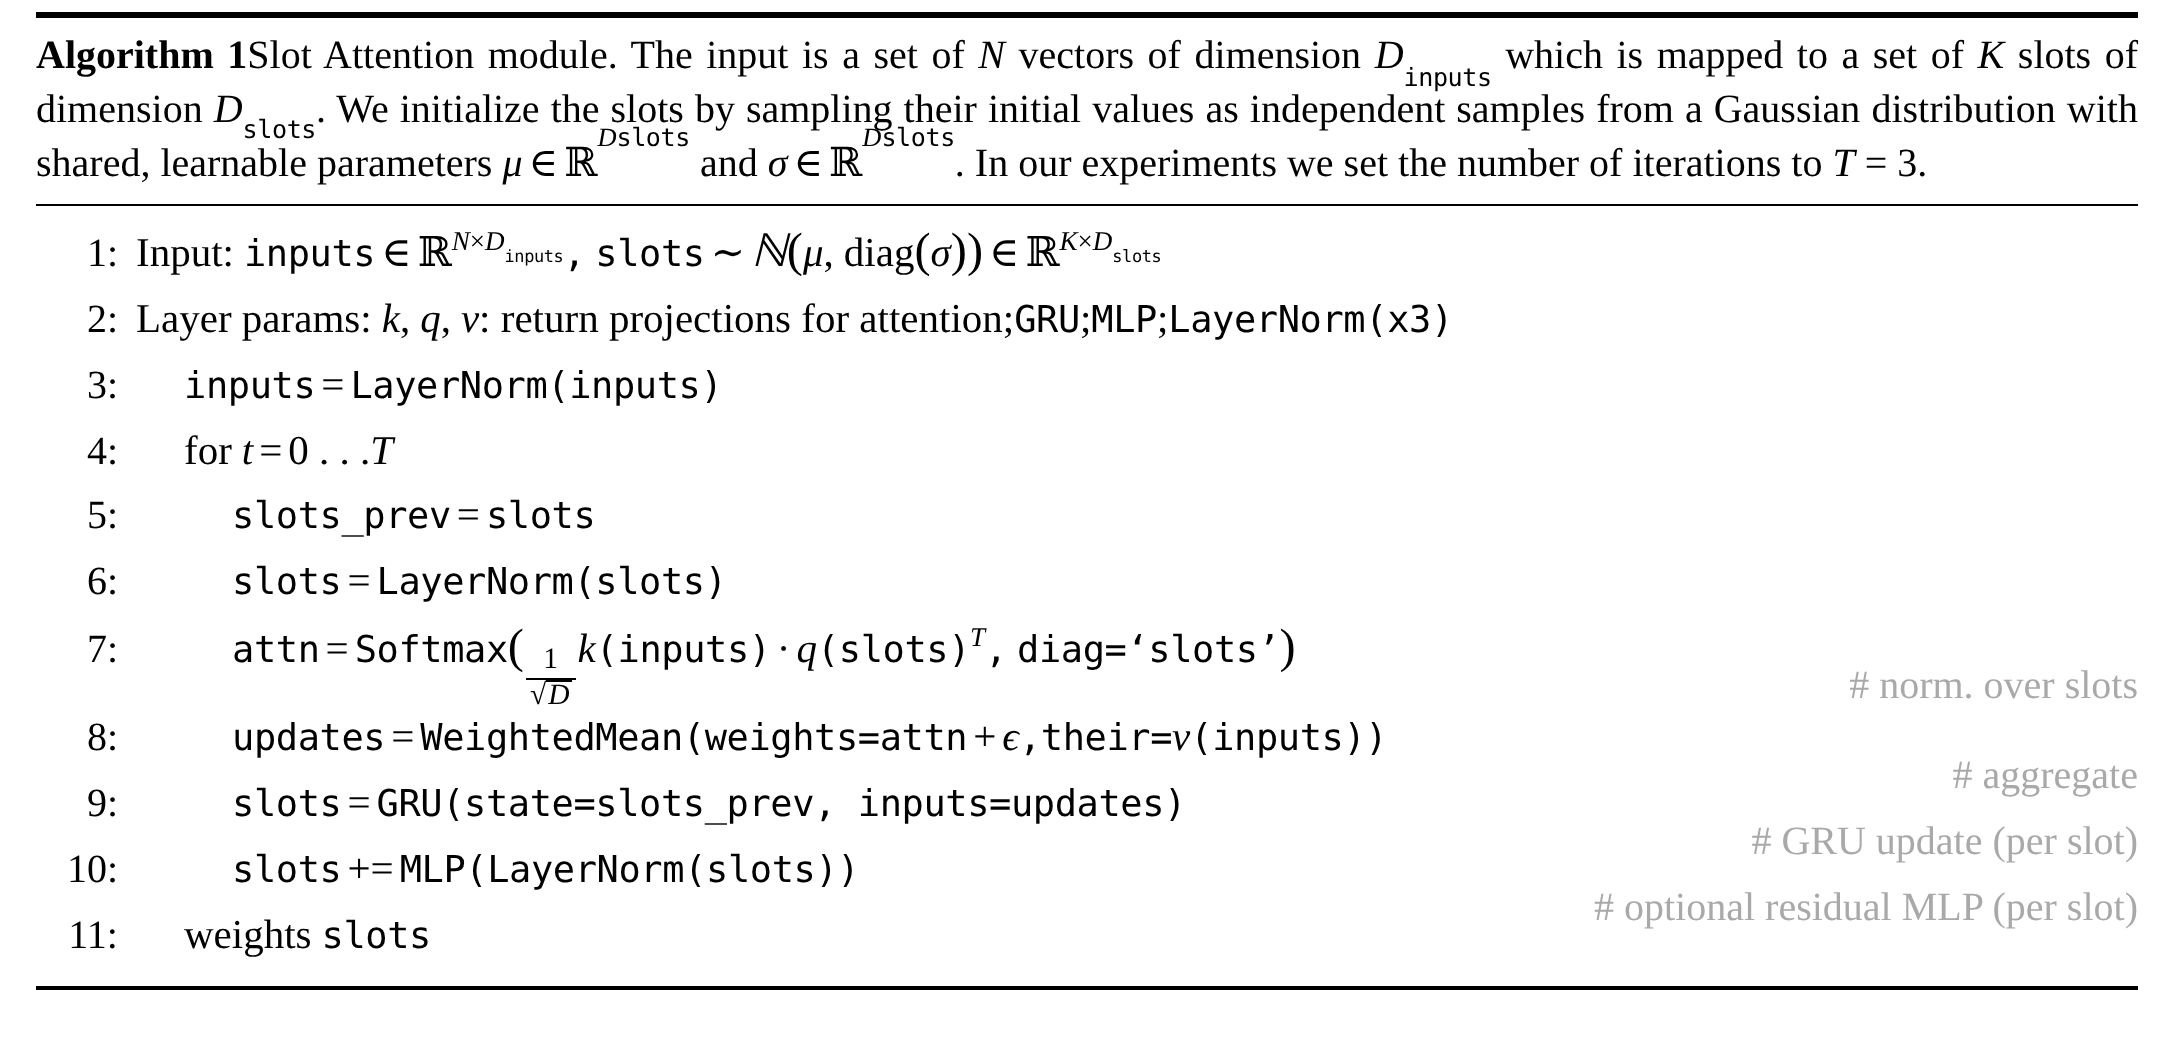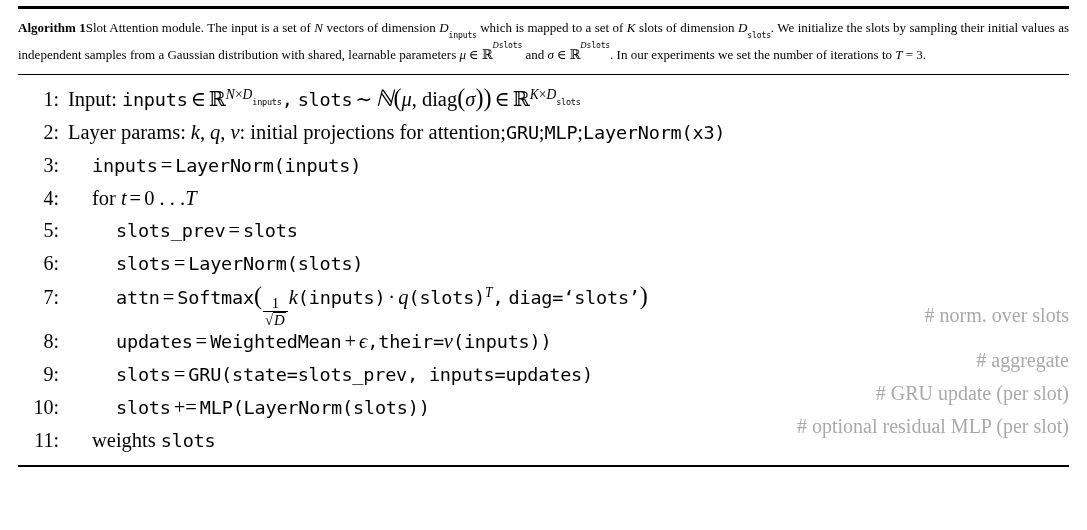--- a/index.html
+++ b/index.html
@@ -32,21 +32,21 @@
     border-top: 1.4px solid #000;
     margin-top: 4px;
   }
   .rule-bottom {
     border-top: 2px solid #000;
     margin-top: 5px;
   }
 
   
   .caption {
-    font-size: 13px;
+    font-size: 20px;
     line-height: 26.5px;
     text-align: justify;
     padding: 6px 0 2px 0;
     hyphens: none;
   }
   .caption .alg-label {
     font-weight: bold;
   }
 
   
@@ -219,21 +219,21 @@
         <span class="kw">Layer params</span>
           <span>:</span>
           <span class="sp"></span>
           <span class="mi">k</span>
           <span class="mn">,</span>
           <span class="sp"></span>
           <span class="mi">q</span>
           <span class="mn">,</span>
           <span class="sp"></span>
           <span class="mi">v</span>
-          <span>: initial projections for attention; </span>
+          <span>: return projections for attention; </span>
           <span class="mono">GRU</span>
           <span>; </span>
           <span class="mono">MLP</span>
           <span>; </span>
           <span class="mono">LayerNorm</span>
           <span class="mono">(x3)</span>
       </span>
     </div>
 
     <div class="line">
@@ -301,20 +301,21 @@
         <span class="comment"># norm. over slots</span>
       </span>
     </div>
 
     <div class="line">
       <span class="lineno">8:</span>
       <span class="content ind2">
         <span class="mono">updates</span>
           <span class="op">=</span>
           <span class="mono">WeightedMean</span>
+          <span class="mono">(weights=attn</span>
           <span class="op">+</span>
           <span class="mi">ϵ</span>
           <span class="mono">, </span>
           <span class="mono">their=</span>
           <span class="mi">v</span>
           <span class="mono">(inputs))</span>
         <span class="comment"># aggregate</span>
       </span>
     </div>
 

